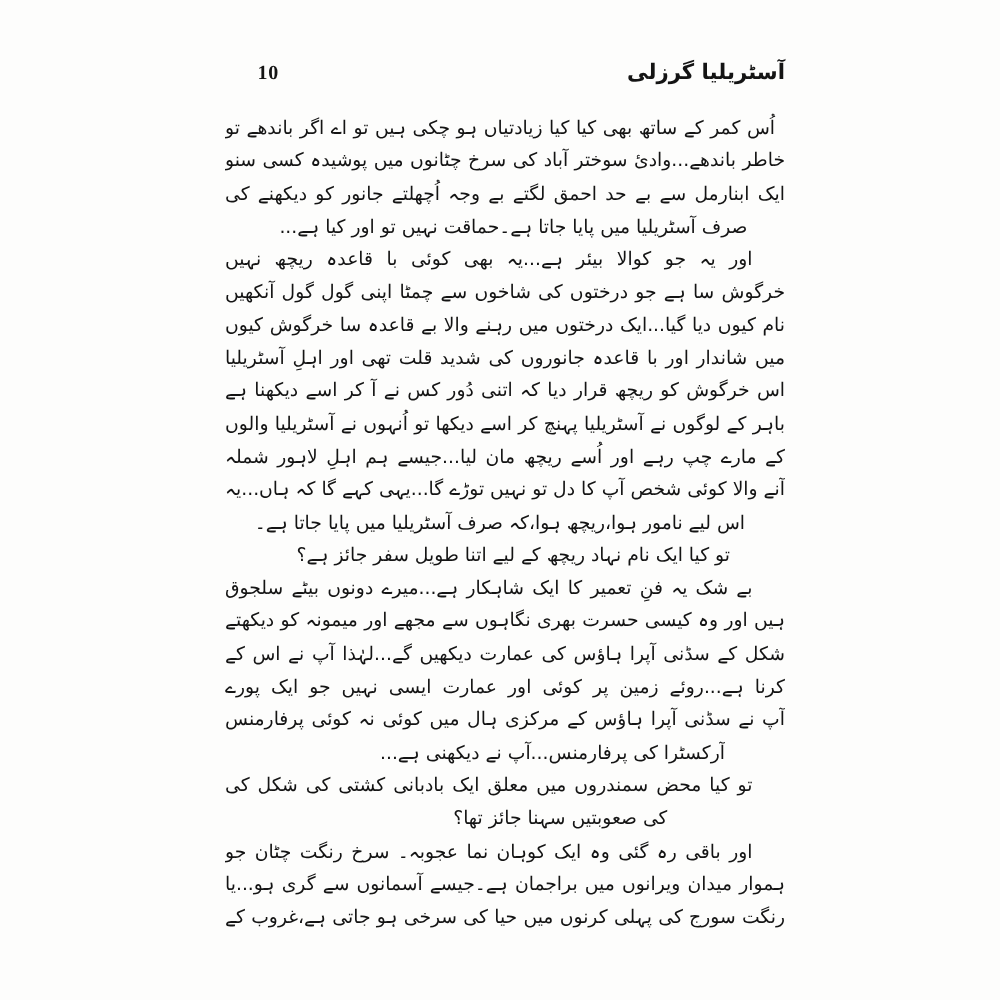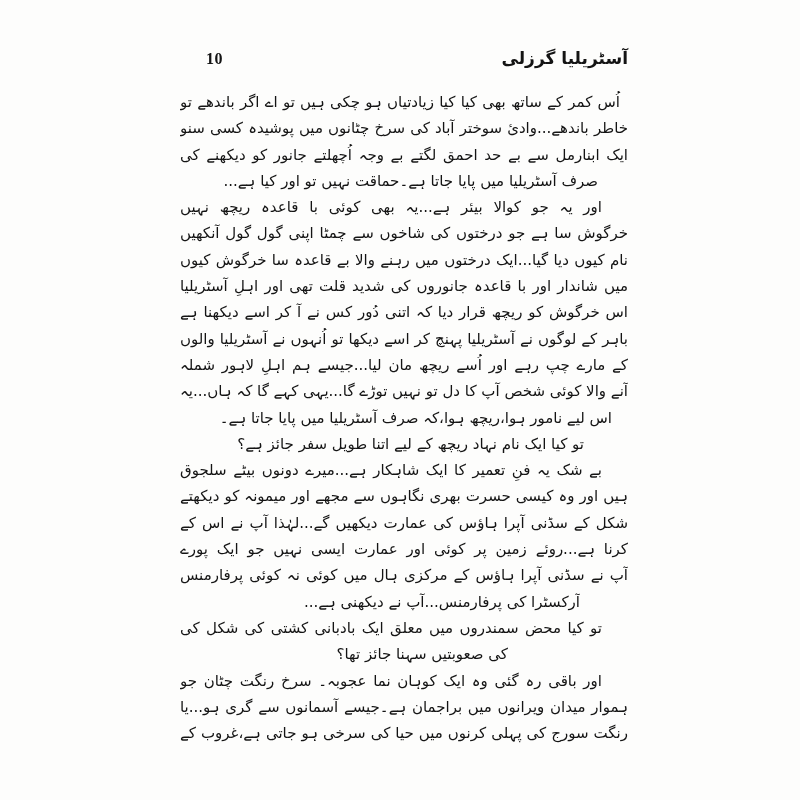--- a/index.html
+++ b/index.html
@@ -75,29 +75,29 @@
       <div class="line">ایک ابنارمل سے بے حد احمق لگتے بے وجہ اُچھلتے جانور کو دیکھنے کی خاطر کیوں باندھے...صرف اس لیے کہ وہ</div>
       <div class="line end" style="margin-right:30px;">صرف آسٹریلیا میں پایا جاتا ہے۔حماقت نہیں تو اور کیا ہے...</div>
       <div class="line pf">اور یہ جو کوالا بیئر ہے...یہ بھی کوئی با قاعدہ ریچھ نہیں ہے...کوئی کینیڈین گرزلی بیئر نہیں ہے...ایک</div>
       <div class="line">خرگوش سا ہے جو درختوں کی شاخوں سے چمٹا اپنی گول گول آنکھیں گھماتا رہتا ہے...جانے اُسے ایک ریچھ کا</div>
       <div class="line">نام کیوں دیا گیا...ایک درختوں میں رہنے والا بے قاعدہ سا خرگوش کیوں نہ کہا گیا...شائد اس لیے کہ اس براعظم</div>
       <div class="line">میں شاندار اور با قاعدہ جانوروں کی شدید قلت تھی اور اہلِ آسٹریلیا شدید کمتری کا شکار تھے چنانچہ اُنہوں نے</div>
       <div class="line">اس خرگوش کو ریچھ قرار دیا کہ اتنی دُور کس نے آ کر اسے دیکھنا ہے تو بس یہی ہمارا ریچھ ہے...دنیا مختصر ہوئی اور</div>
       <div class="line">باہر کے لوگوں نے آسٹریلیا پہنچ کر اسے دیکھا تو اُنہوں نے آسٹریلیا والوں کا دل دکھانا مناسب نہ جانا،مروّت</div>
       <div class="line">کے مارے چپ رہے اور اُسے ریچھ مان لیا...جیسے ہم اہلِ لاہور شملہ پہاڑی کو کے ٹو قرار دیں تو بلتستان سے</div>
       <div class="line">آنے والا کوئی شخص آپ کا دل تو نہیں توڑے گا...یہی کہے گا کہ ہاں...یہ کے ٹو ہی تو ہے...تو یہ کوالا بیئر بھی محض</div>
-      <div class="line end" style="margin-right:16px;">اس لیے نامور ہوا،ریچھ ہوا،کہ صرف آسٹریلیا میں پایا جاتا ہے۔</div>
+      <div class="line end" style="margin-right:32px;">اس لیے نامور ہوا،ریچھ ہوا،کہ صرف آسٹریلیا میں پایا جاتا ہے۔</div>
       <div class="line end" style="margin-right:44px;">تو کیا ایک نام نہاد ریچھ کے لیے اتنا طویل سفر جائز ہے؟</div>
       <div class="line pf">بے شک یہ فنِ تعمیر کا ایک شاہکار ہے...میرے دونوں بیٹے سلجوق اور سُمیر بنیادی طور پر آرکی ٹیکٹ</div>
       <div class="line">ہیں اور وہ کیسی حسرت بھری نگاہوں سے مجھے اور میمونہ کو دیکھتے تھے...کہ ہم سمندر میں معلق ایک بادبانی کشتی کی</div>
       <div class="line">شکل کے سڈنی آپرا ہاؤس کی عمارت دیکھیں گے...لہٰذا آپ نے اس کے سفید بادبانوں کو ہاتھ لگا کر ہمیں یاد</div>
       <div class="line">کرنا ہے...روئے زمین پر کوئی اور عمارت ایسی نہیں جو ایک پورے براعظم کی امتیازی پہچان بن گئی ہو۔اور</div>
       <div class="line">آپ نے سڈنی آپرا ہاؤس کے مرکزی ہال میں کوئی نہ کوئی پرفارمنس دیکھنی ہے،کوئی کھیل،کوئی بیلے رقص،کسی</div>
       <div class="line end" style="margin-right:48px;text-align:right;">آرکسٹرا کی پرفارمنس...آپ نے دیکھنی ہے...</div>
       <div class="line pf">تو کیا محض سمندروں میں معلق ایک بادبانی کشتی کی شکل کی عمارت دیکھنے کے لیے،طویل مسافتوں</div>
-      <div class="line end" style="margin-right:120px;">کی صعوبتیں سہنا جائز تھا؟</div>
+      <div class="line end" style="margin-right:94px;">کی صعوبتیں سہنا جائز تھا؟</div>
       <div class="line pf">اور باقی رہ گئی وہ ایک کوہان نما عجوبہ۔ سرخ رنگت چٹان جو آسٹریلیا کے براعظم کے عین وسط میں</div>
       <div class="line">ہموار میدان ویرانوں میں براجمان ہے۔جیسے آسمانوں سے گری ہو...یا زمین میں سے برآمد ہو گئی ہو...جس کی</div>
       <div class="line">رنگت سورج کی پہلی کرنوں میں حیا کی سرخی ہو جاتی ہے،غروب کے وقت وہ بے حیائی سے دیکھنے لگتی ہے تو کیا</div>
     </div>
 
   </div>
 </div>
 
 </body></html>

